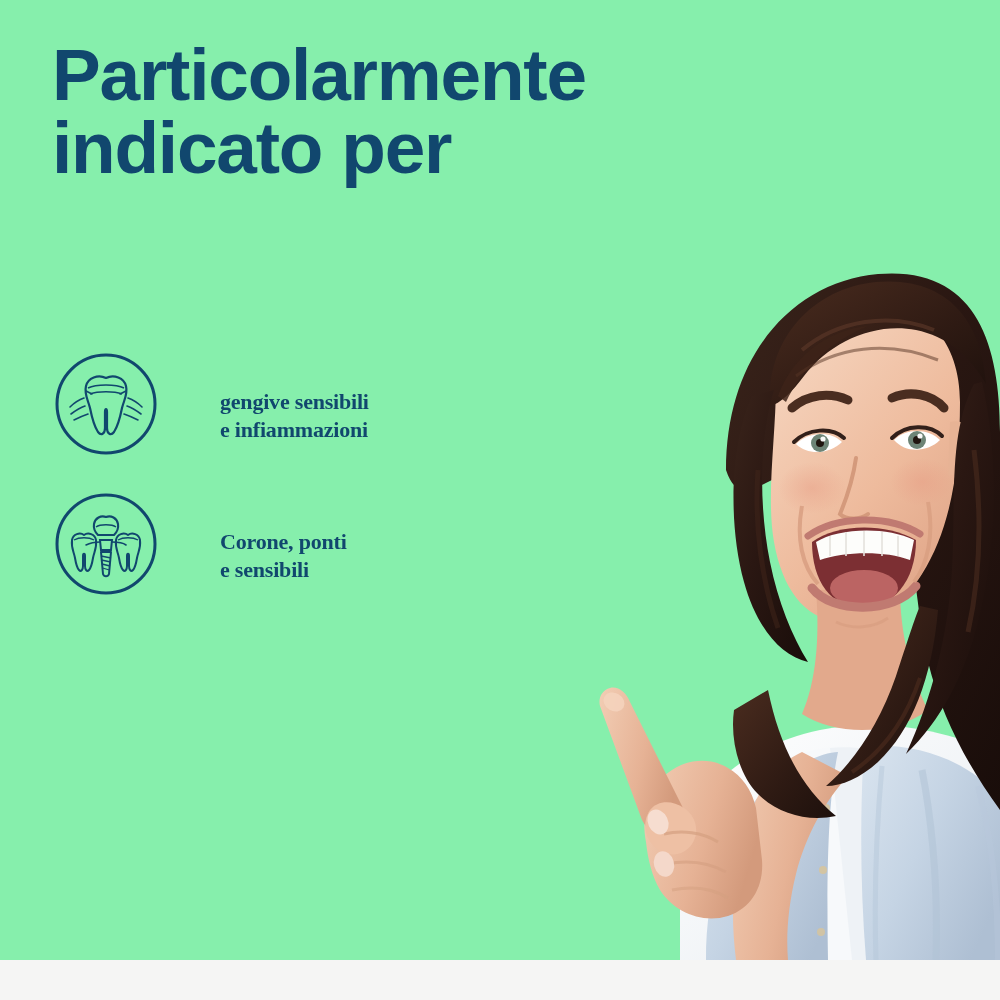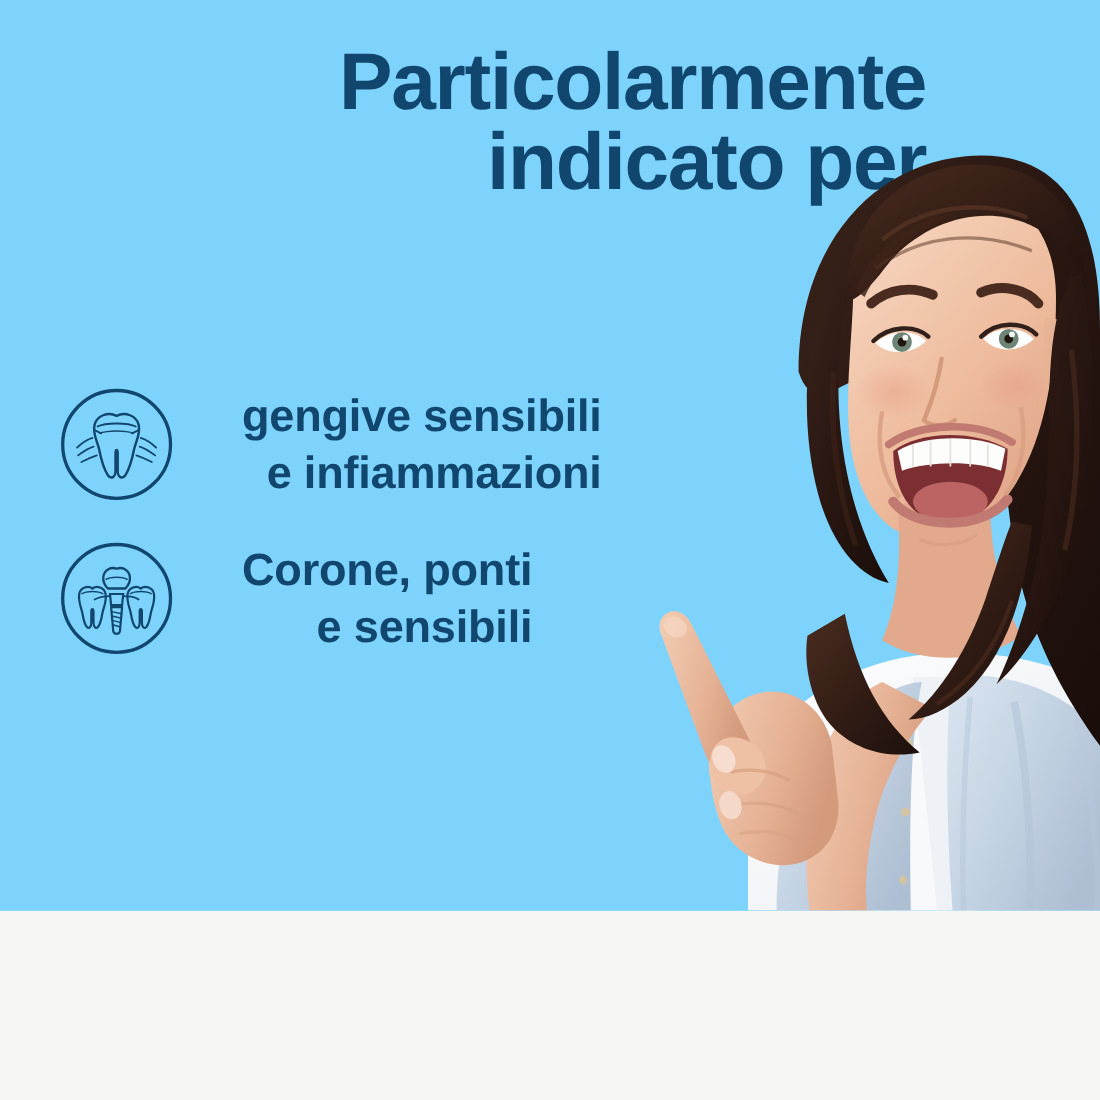--- a/index.html
+++ b/index.html
@@ -7,24 +7,23 @@
   body {
     font-family:"Liberation Sans", sans-serif;
     background:#f5f5f4;
     overflow:hidden;
     position:relative;
   }
 
   #stage {
     position:relative;
     width:1000px;
-    height:828px;
-    background:#7dd3fc;
+    height:960px;
+    background:#86efac;
     overflow:hidden;
-    text-align:right;
   }
 
   
   .headline {
     position:absolute;
     left:52px;
     top:38px;
     width:790px;
     color:#11476e;
     font-size:73px;
@@ -49,31 +48,32 @@
     position:absolute;
     left:0;
     top:0;
     width:108px;
     height:108px;
   }
   .benefit-icon svg { display:block; width:108px; height:108px; }
   .benefit-label {
     position:absolute;
     left:168px;
-    top:0;
+    top:12px;
     width:500px;
     height:108px;
     display:flex;
     align-items:center;
     color:#11476e;
-    font-size:41px;
+    font-size:22px;
     font-weight:700;
     line-height:1.28;
     letter-spacing:-0.2px;
     white-space:pre-line;
+    font-family:Liberation Serif, serif;
   }
 
   
   .photo {
     position:absolute;
     right:0;
     bottom:0;
     width:470px;
     height:790px;
     overflow:hidden;

